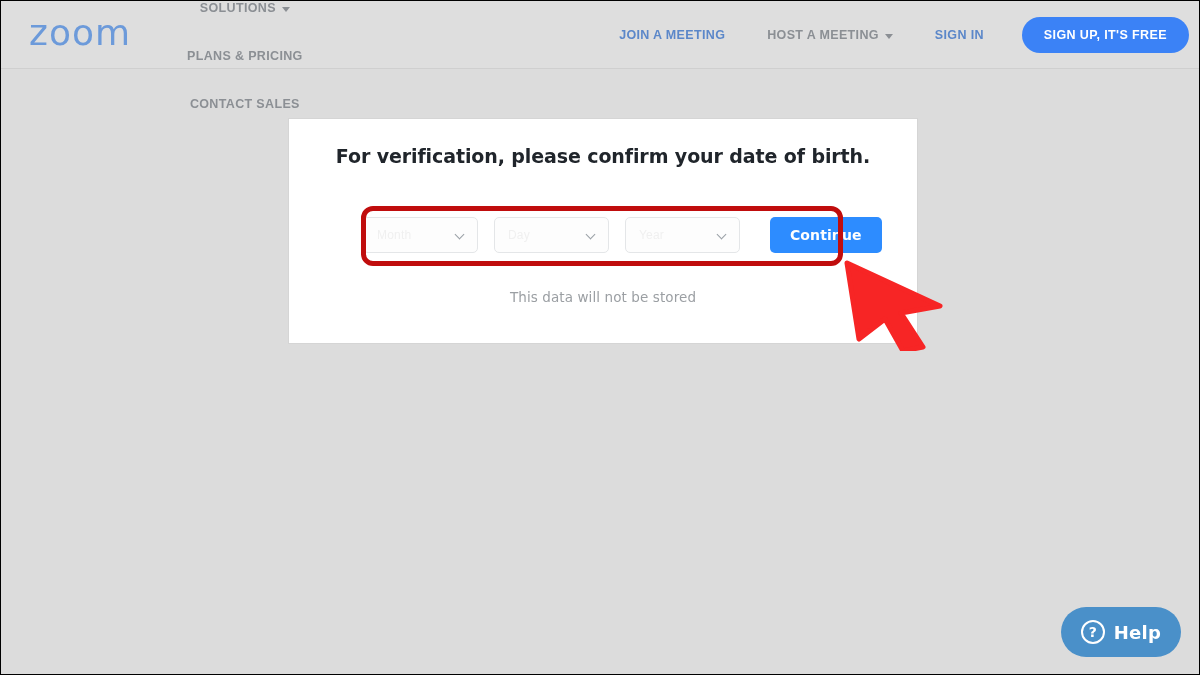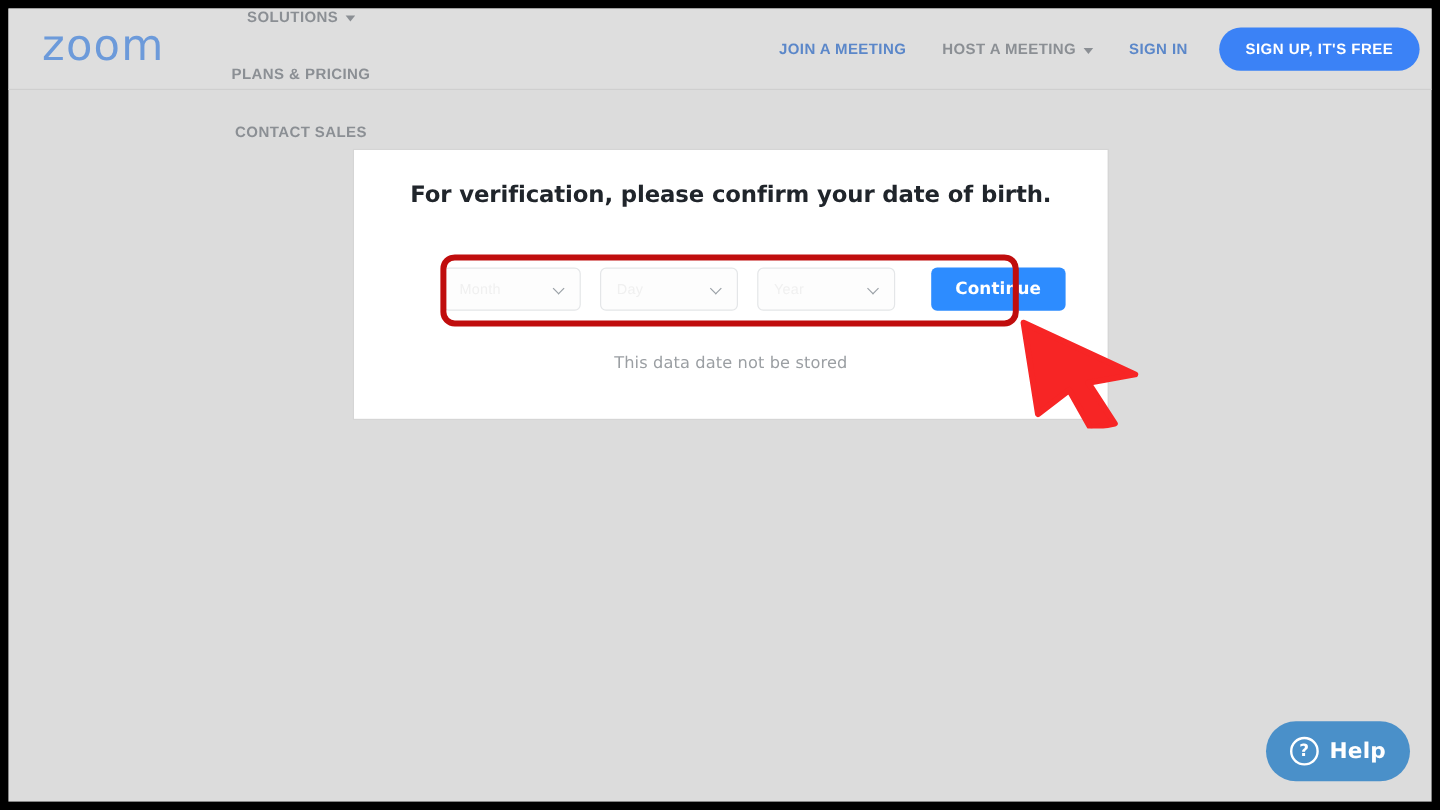--- a/index.html
+++ b/index.html
@@ -14,21 +14,21 @@
     font-family: "Liberation Sans", sans-serif;
     -webkit-font-smoothing: antialiased;
   }
 
   #screenshot {
     position: relative;
     width: 1200px;
     height: 675px;
     background: #dcdcdc;
     box-sizing: border-box;
-    border: 7px solid #000000;
+    border: 1px solid #000000;
     overflow: hidden;
   }
 
   
   .navbar {
     position: absolute;
     left: 0;
     top: 0;
     width: 100%;
     height: 68px;
@@ -63,21 +63,21 @@
     flex-direction: column;
   }
 
   .nav-right {
     position: absolute;
     right: 10px;
     top: 0;
     height: 68px;
     display: flex;
     align-items: center;
-    gap: 0px;
+    gap: 12px;
   }
 
   .nav-link {
     font-size: 12.5px;
     letter-spacing: 0.35px;
     font-weight: 600;
     color: #8b8f94;
     text-transform: uppercase;
     white-space: nowrap;
     display: inline-flex;
@@ -330,21 +330,21 @@
       </div>
 
       <div class="dob-select">
         <span class="dob-value">Year</span>
         <span class="chev"></span>
       </div>
 
       <button class="continue-btn">Continue</button>
     </div>
 
-    <div class="disclaimer">This data date not be stored</div>
+    <div class="disclaimer">This data will not be stored</div>
   </div>
 
   <div class="highlight-box"></div>
 
   <div class="red-arrow">
     <svg viewBox="0 0 110 92" width="110" height="92" xmlns="http://www.w3.org/2000/svg">
       <path d="M6 4 L99 47 L60 54 L82 88 L62 92 L44 60 L18 80 Z" fill="#f72525" stroke="#f72525" stroke-width="5" stroke-linejoin="round"></path>
     </svg>
   </div>
 

